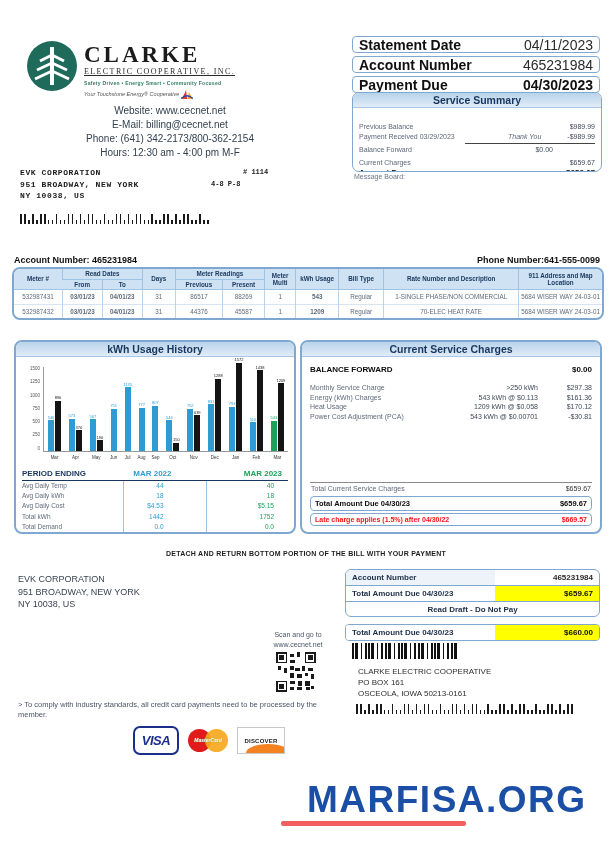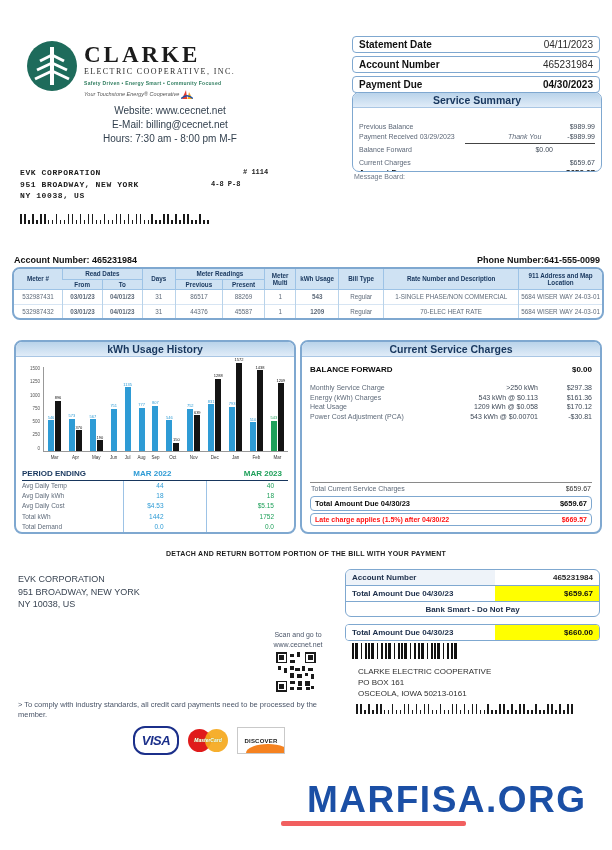--- a/index.html
+++ b/index.html
@@ -6,21 +6,21 @@
   .page{position:relative;width:612px;height:850px;background:#fff;overflow:hidden;
         font-family:"Liberation Sans",sans-serif;color:#222;}
 
   
   .logo-block{position:absolute;left:26px;top:40px;display:flex;}
   .logo-svg{width:52px;height:52px;}
   .brand{margin-left:6px;padding-top:4px;}
   .brand-name{font-family:"Liberation Serif",serif;font-size:23px;font-weight:bold;
               letter-spacing:3px;color:#1b1b1b;line-height:22px;}
   .brand-sub{font-family:"Liberation Serif",serif;font-size:8px;letter-spacing:1.4px;
-             color:#2b2b2b;margin-top:1px;}
+             color:#2b2b2b;margin-top:1px;text-decoration:underline;}
   .brand-tag{font-size:5px;color:#2f7d5f;font-weight:bold;margin-top:4px;letter-spacing:.3px;}
   .brand-touch{font-size:5.5px;color:#555;font-style:italic;margin-top:3px;display:flex;align-items:center;gap:2px;}
   .contact{position:absolute;left:20px;top:104px;width:300px;text-align:center;
            font-size:10px;color:#33414f;line-height:14px;}
 
   
   .recipient{position:absolute;left:20px;top:167px;font-family:"Liberation Mono",monospace;
              font-size:8px;font-weight:bold;color:#1c1c1c;line-height:11.5px;letter-spacing:.6px;}
   .code1{position:absolute;left:243px;top:168px;font-family:"Liberation Mono",monospace;
          font-size:7px;font-weight:bold;color:#1c1c1c;}
@@ -28,21 +28,21 @@
          font-size:7px;font-weight:bold;color:#1c1c1c;}
   .pbar{position:absolute;display:flex;align-items:flex-end;gap:2.4px;height:10px;}
   .pbar i{width:1.6px;background:#1a1a1a;display:block;}
   .addr-pbar{left:20px;top:214px;}
   .postal2{left:356px;top:704px;}
 
   
   .acct-rows{position:absolute;left:352px;top:36px;width:248px;}
   .acct-row{height:15px;margin-bottom:3px;border:1.6px solid #7fa8d0;border-radius:4px;
             display:flex;justify-content:space-between;align-items:center;padding:0 6px;
-            font-size:10px;background:#fff;}
+            font-size:14px;background:#fff;}
   .acct-row .lbl{font-weight:bold;color:#101010;}
   .acct-row .val{color:#2b2b2b;}
   .acct-row.bold-row .val{font-weight:bold;color:#101010;}
 
   
   .box{border:2px solid #7fa8d0;border-radius:8px;background:#fff;overflow:hidden;
        display:flex;flex-direction:column;}
   .box-title{height:14px;line-height:14px;text-align:center;font-weight:bold;font-size:10.5px;
              color:#17365d;background:linear-gradient(#b9d3ea,#e0ecf8);border-bottom:1px solid #a9c6e4;}
 
@@ -119,21 +119,21 @@
   
   .detach{position:absolute;left:0;top:550px;width:100%;text-align:center;font-size:7px;
           font-weight:bold;color:#1d1d1d;letter-spacing:.25px;}
 
   
   .stub-recipient{position:absolute;left:18px;top:573px;font-size:9px;color:#3a4553;line-height:12.5px;}
   .note{position:absolute;left:18px;width:302px;font-size:7.5px;color:#4a5568;line-height:10.4px;}
   .note1{top:622px;}
   .note2{top:700px;}
   .cards{position:absolute;left:133px;top:726px;display:flex;gap:7px;align-items:center;}
-  .card-visa{width:42px;height:25px;border:2px solid #1b2f8a;border-radius:12px;background:#fff;
+  .card-visa{width:42px;height:25px;border:2px solid #1b2f8a;border-radius:7px;background:#fff;
              display:flex;align-items:center;justify-content:center;font-style:italic;font-weight:bold;
              color:#1b2f8a;font-size:13px;letter-spacing:-.5px;}
   .card-mc{width:44px;height:25px;position:relative;}
   .card-mc .cl{position:absolute;top:1px;left:2px;width:23px;height:23px;border-radius:50%;background:#e01b1b;}
   .card-mc .cr{position:absolute;top:1px;right:2px;width:23px;height:23px;border-radius:50%;background:#f5a81c;opacity:.92;}
   .card-mc .mtxt{position:absolute;top:9px;left:0;width:100%;text-align:center;font-size:5px;
                  font-style:italic;font-weight:bold;color:#fff;text-shadow:0 0 1px #7a2;z-index:2;}
   .card-disc{width:46px;height:25px;border:1px solid #c9c9c9;background:#fff;position:relative;
              overflow:hidden;display:flex;align-items:center;justify-content:center;}
   .card-disc .dtxt{font-size:6px;font-weight:bold;color:#1c1c1c;letter-spacing:.2px;z-index:2;}
@@ -195,21 +195,22 @@
           <polygon points="6.5,10 8,3 11.5,10" fill="#f5a623"></polygon>
           <path d="M0 9.5 Q6 4 12 9.5" stroke="#1b4fa5" stroke-width="1.2" fill="none"></path>
         </svg>
       </div>
     </div>
   </div>
 
   <div class="contact">
     <div>Website: www.cecnet.net</div>
     <div>E-Mail: billing@cecnet.net</div>
-    <div>Hours: 7:30 am - 8:00 pm M-F</div>
+    <div>Phone: (641) 342-2173/800-362-2154</div>
+    <div>Hours: 12:30 am - 4:00 pm M-F</div>
   </div>
 
   <div class="recipient">
     <div>EVK CORPORATION</div>
     <div>951 BROADWAY, NEW YORK</div>
     <div>NY 10038, US</div>
   </div>
   <div class="code1"># 1114</div>
   <div class="code2">4-8 P-8</div>
   <div class="pbar addr-pbar">
@@ -654,21 +655,21 @@
   <div class="stub-table">
     <div class="stub-group">
       <div class="stub-row">
         <span class="lbl">Account Number</span>
         <span class="val">465231984</span>
       </div>
       <div class="stub-row sep">
         <span class="lbl white">Total Amount Due 04/30/23</span>
         <span class="val yellow">$659.67</span>
       </div>
-      <div class="stub-bank">Bank Smart - Do Not Pay</div>
+      <div class="stub-bank">Read Draft - Do Not Pay</div>
     </div>
     <div class="stub-due2">
       <div class="stub-row">
         <span class="lbl white">Total Amount Due 04/30/23</span>
         <span class="val yellow">$660.00</span>
       </div>
     </div>
   </div>
 
   <div class="bc1d"></div>

